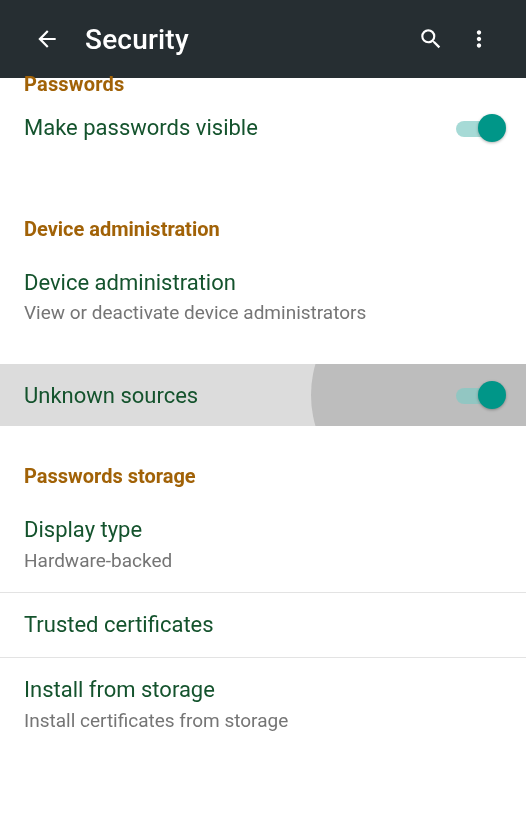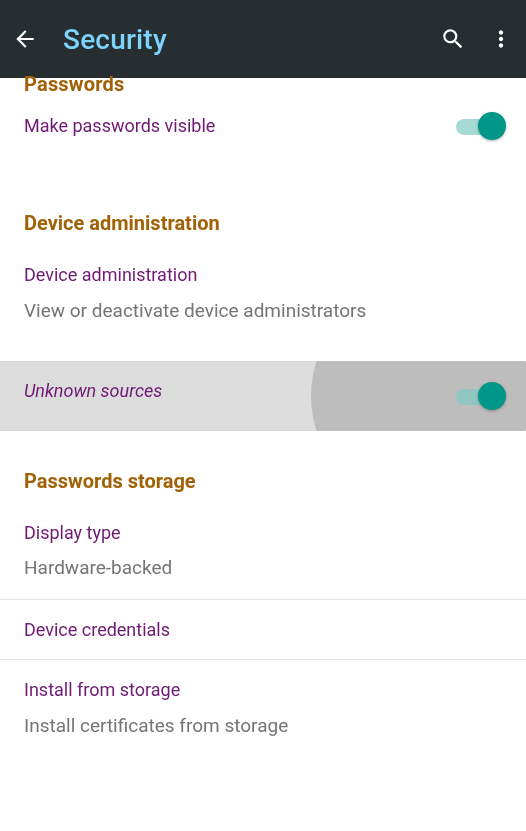--- a/index.html
+++ b/index.html
@@ -13,22 +13,22 @@
       font-family: Roboto, "Helvetica Neue", Arial, sans-serif;
       background: #fff;
       overflow: hidden;
       position: relative;
     }
     .appbar {
       background: #262e32;
       height: 78px;
       display: flex;
       align-items: center;
-      padding: 0 1px;
-      color: #7dd3fc;
+      padding: 0 23px;
+      color: #ffffff;
     }
     .back-btn {
       width: 48px;
       height: 48px;
       display: flex;
       align-items: center;
       justify-content: center;
       cursor: pointer;
     }
     .appbar-title {
@@ -72,29 +72,29 @@
       padding: 18px 24px 18px 24px;
       display: flex;
       align-items: center;
       position: relative;
     }
     .setting-text {
       flex: 1;
       padding-right: 70px;
     }
     .setting-title {
-      font-size: 18px;
-      color: #701a75;
+      font-size: 22px;
+      color: #14532d;
       line-height: 1.3;
     }
     .setting-sub {
       font-size: 19px;
       color: #757575;
       line-height: 1.35;
-      margin-top: 11px;
+      margin-top: 3px;
     }
     .switch {
       position: absolute;
       right: 24px;
       top: 50%;
       transform: translateY(-50%);
       width: 46px;
       height: 28px;
       cursor: pointer;
     }
@@ -119,22 +119,21 @@
       box-shadow: 0 1px 3px rgba(0,0,0,0.3);
     }
     .divider {
       height: 1px;
       background: #e3e3e3;
     }
     .ripple-row {
       background: #dcdcdc;
       position: relative;
       overflow: hidden;
-      padding-bottom: 28px;
-      font-style: italic;
+      padding-bottom: 16px;
     }
     .ripple {
       position: absolute;
       width: 220px;
       height: 220px;
       background: rgba(0,0,0,0.14);
       border-radius: 50%;
       right: -5px;
       top: 50%;
       transform: translateY(-50%);
@@ -215,21 +214,21 @@
     <div class="setting-text">
       <div class="setting-title">Display type</div>
       <div class="setting-sub">Hardware-backed</div>
     </div>
   </div>
 
   <div class="divider"></div>
 
   <div class="setting-row">
     <div class="setting-text">
-      <div class="setting-title">Device credentials</div>
+      <div class="setting-title">Trusted certificates</div>
     </div>
   </div>
 
   <div class="divider"></div>
 
   <div class="setting-row">
     <div class="setting-text">
       <div class="setting-title">Install from storage</div>
       <div class="setting-sub">Install certificates from storage</div>
     </div>

